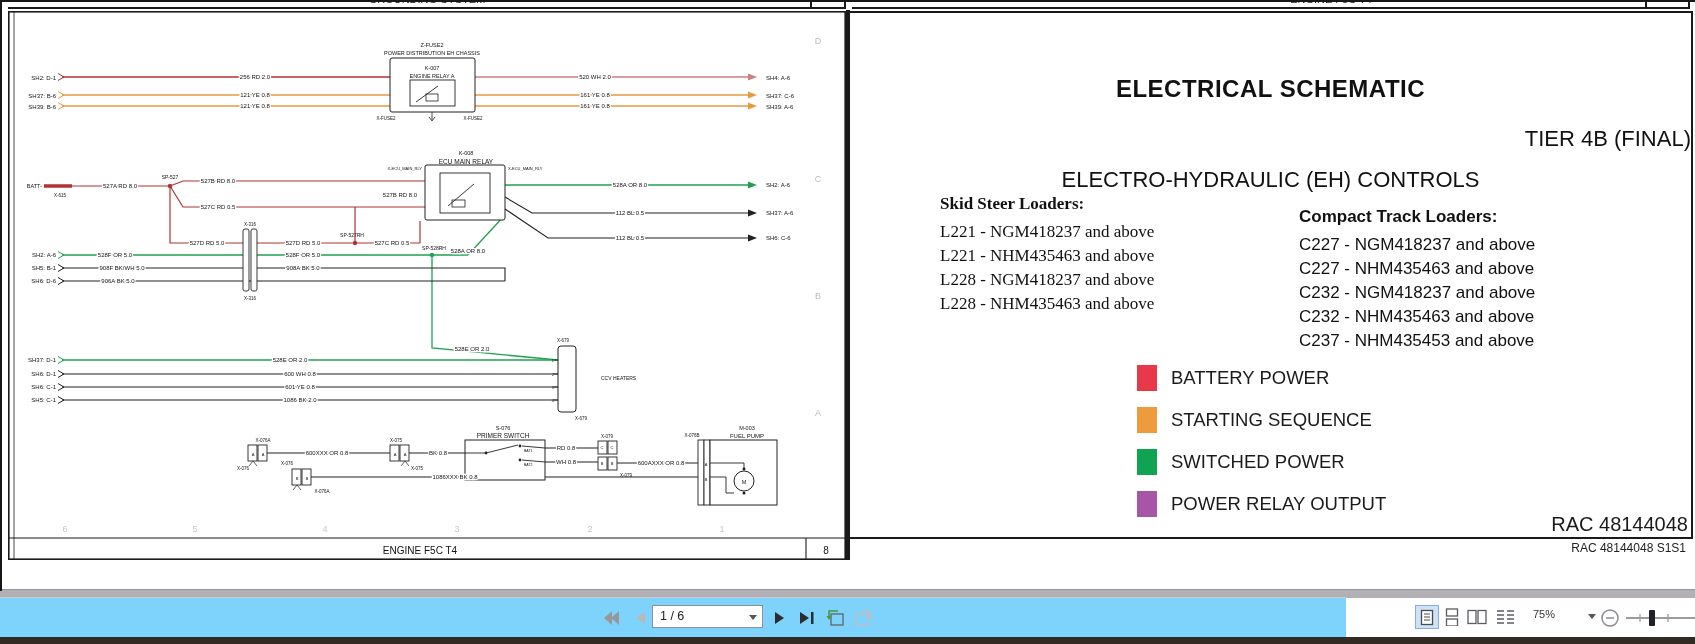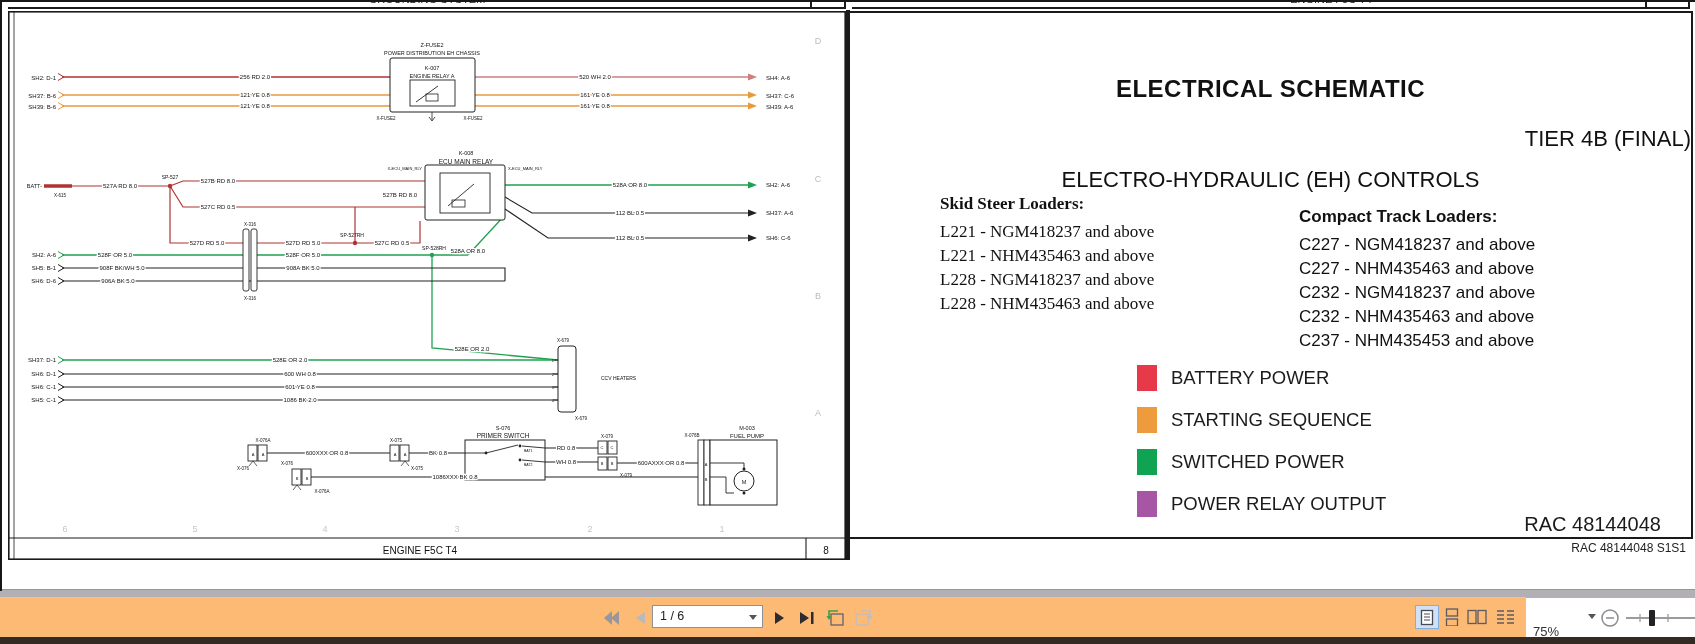--- a/index.html
+++ b/index.html
@@ -21,31 +21,31 @@
   .rp-t1{top:62px;width:100%;text-align:center;font-size:24px;font-weight:bold;color:#111;letter-spacing:.5px;}
   .rp-t2{top:113px;width:100%;text-align:right;font-size:22px;color:#111;}
   .rp-t3{top:154px;width:100%;text-align:center;font-size:22px;color:#111;}
   .col{font-size:17px;color:#111;}
   .col-h{font-weight:bold;margin-bottom:6px;}
   .col-item{line-height:24px;}
   .legend{left:287px;top:352px;}
   .lrow{display:flex;align-items:center;margin-bottom:16px;}
   .sw{display:inline-block;width:20px;height:26px;margin-right:14px;}
   .lrow span.ltxt{font-size:18.5px;color:#1b1b1d;}
-  .rac-big{right:30px;top:500px;font-size:20px;color:#1b1b1b;}
+  .rac-big{right:3px;top:500px;font-size:20px;color:#1b1b1b;}
   .s1s1{top:541px;right:9px;font-size:12px;color:#222;}
   
   .scroll-strip{left:0;top:589px;width:1695px;height:8px;background:#b2b0b4;border-top:1px solid #98969a;}
-  .toolbar{left:0;top:597px;width:1526px;height:40px;background:#fdba74;border-top:1px solid #cbcbcf;}
+  .toolbar{left:0;top:597px;width:1346px;height:40px;background:#7dd3fc;border-top:1px solid #cbcbcf;}
   .tbtn{position:absolute;top:0;height:40px;display:flex;align-items:center;justify-content:center;}
   .page-box{position:absolute;left:652px;top:7px;width:111px;height:23px;background:#fff;
     border:1px solid #8f8f96;box-sizing:border-box;font-size:12.5px;color:#222;line-height:21px;padding-left:7px;}
   .page-box .caret{position:absolute;right:5px;top:9px;width:0;height:0;
     border-left:4px solid transparent;border-right:4px solid transparent;border-top:5px solid #555;}
-  .zoom-label{position:absolute;left:1533px;top:26px;font-size:13px;color:#333;}
+  .zoom-label{position:absolute;left:1533px;top:10px;font-size:11px;color:#333;}
   .zoom-caret{position:absolute;left:1588px;top:16px;width:0;height:0;
     border-left:4px solid transparent;border-right:4px solid transparent;border-top:5px solid #555;}
   .view-ic{position:absolute;top:8px;width:22px;height:22px;display:flex;align-items:center;justify-content:center;}
   .view-ic.active{background:#cfe1f6;outline:1px solid #84aede;}
   .bottom-strip{left:0;top:637px;width:1695px;height:7px;background:#332a24;}
   svg text{font-family:"Liberation Sans",sans-serif;}
 </style>
 </head>
 <body>
 

